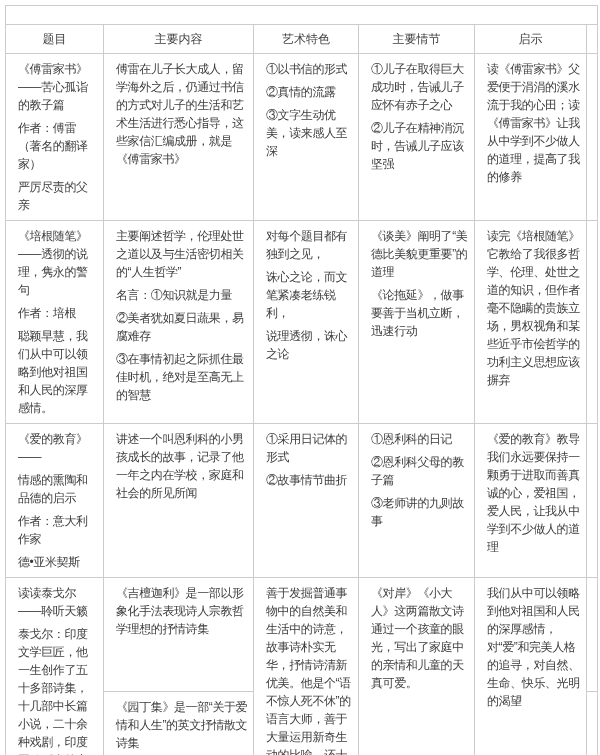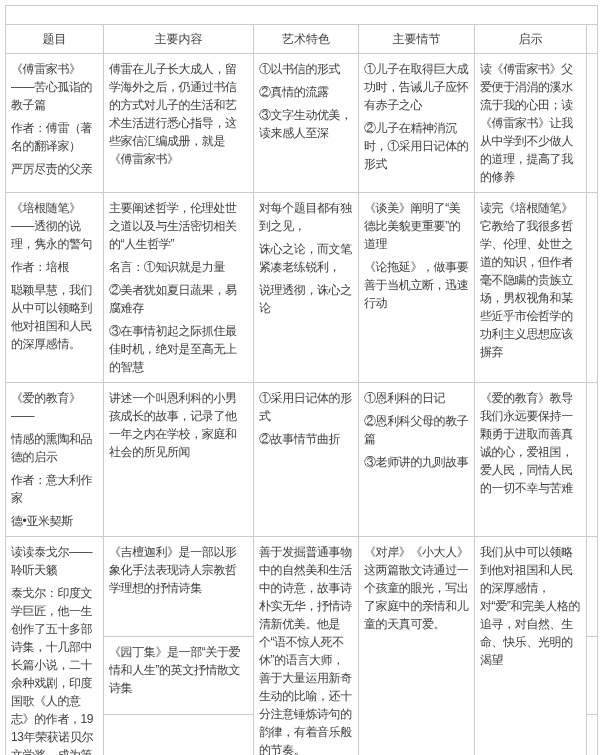--- a/index.html
+++ b/index.html
@@ -34,21 +34,21 @@
     word-break: break-all;
     overflow: hidden;
     font-weight: normal;
   }
   th {
     text-align: center;
     vertical-align: middle;
     padding: 4px 2px;
   }
   .para {
-    margin: 5px 0 3px 0;
+    margin: 5px 0 3px 7px;
     line-height: 1.5;
     letter-spacing: -0.4px;
   }
   tr.h-empty  { height: 19px; }
   tr.h-head   { height: 29px; }
   tr.h-r1     { height: 139px; }
   tr.h-r2     { height: 185px; }
   tr.h-r3     { height: 143px; }
   tr.h-r4a    { height: 87px; }
   tr.h-r4b    { height: 52px; }
@@ -92,21 +92,21 @@
       <td>
             <div class="para">傅雷在儿子长大成人，留学海外之后，仍通过书信的方式对儿子的生活和艺术生活进行悉心指导，这些家信汇编成册，就是《傅雷家书》</div>
           </td>
       <td>
             <div class="para">①以书信的形式</div>
             <div class="para">②真情的流露</div>
             <div class="para">③文字生动优美，读来感人至深</div>
           </td>
       <td>
             <div class="para">①儿子在取得巨大成功时，告诫儿子应怀有赤子之心</div>
-            <div class="para">②儿子在精神消沉时，①采用日记体的形式</div>
+            <div class="para">②儿子在精神消沉时，告诫儿子应该坚强</div>
           </td>
       <td>
             <div class="para">读《傅雷家书》父爱便于涓涓的溪水流于我的心田；读《傅雷家书》让我从中学到不少做人的道理，提高了我的修养</div>
           </td>
       <td class="sliver"></td>
     </tr>
 
     <tr class="h-r2">
       <td>
             <div class="para">《培根随笔》——透彻的说理，隽永的警句</div>
@@ -147,21 +147,21 @@
       <td>
             <div class="para">①采用日记体的形式</div>
             <div class="para">②故事情节曲折</div>
           </td>
       <td>
             <div class="para">①恩利科的日记</div>
             <div class="para">②恩利科父母的教子篇</div>
             <div class="para">③老师讲的九则故事</div>
           </td>
       <td>
-            <div class="para">《爱的教育》教导我们永远要保持一颗勇于进取而善真诚的心，爱祖国，爱人民，同情人民的一切不幸与苦难</div>
+            <div class="para">《爱的教育》教导我们永远要保持一颗勇于进取而善真诚的心，爱祖国，爱人民，让我从中学到不少做人的道理</div>
           </td>
       <td class="sliver"></td>
     </tr>
 
     <tr class="h-r4a">
       <td rowspan="3">
             <div class="para">读读泰戈尔——聆听天籁</div>
             <div class="para">泰戈尔：印度文学巨匠，他一生创作了五十多部诗集，十几部中长篇小说，二十余种戏剧，印度国歌《人的意志》的作者，1913年荣获诺贝尔文学奖，成为第一个获此殊荣的亚洲人。</div>
           </td>
       <td>

